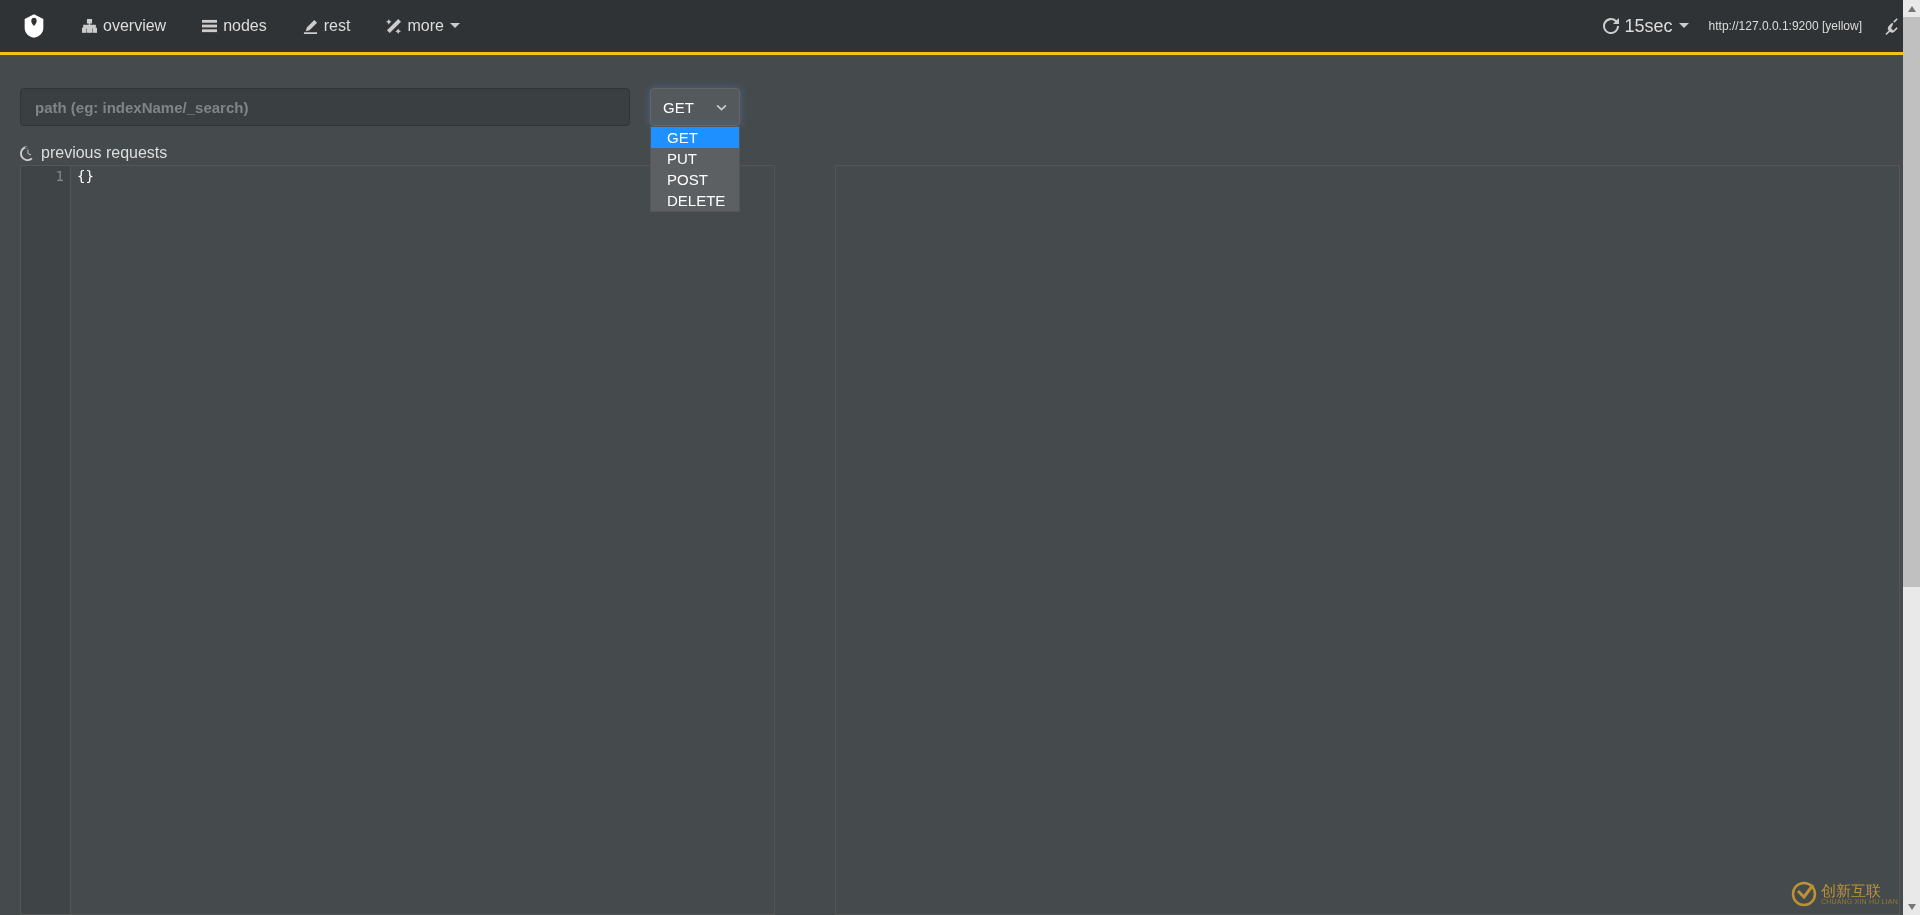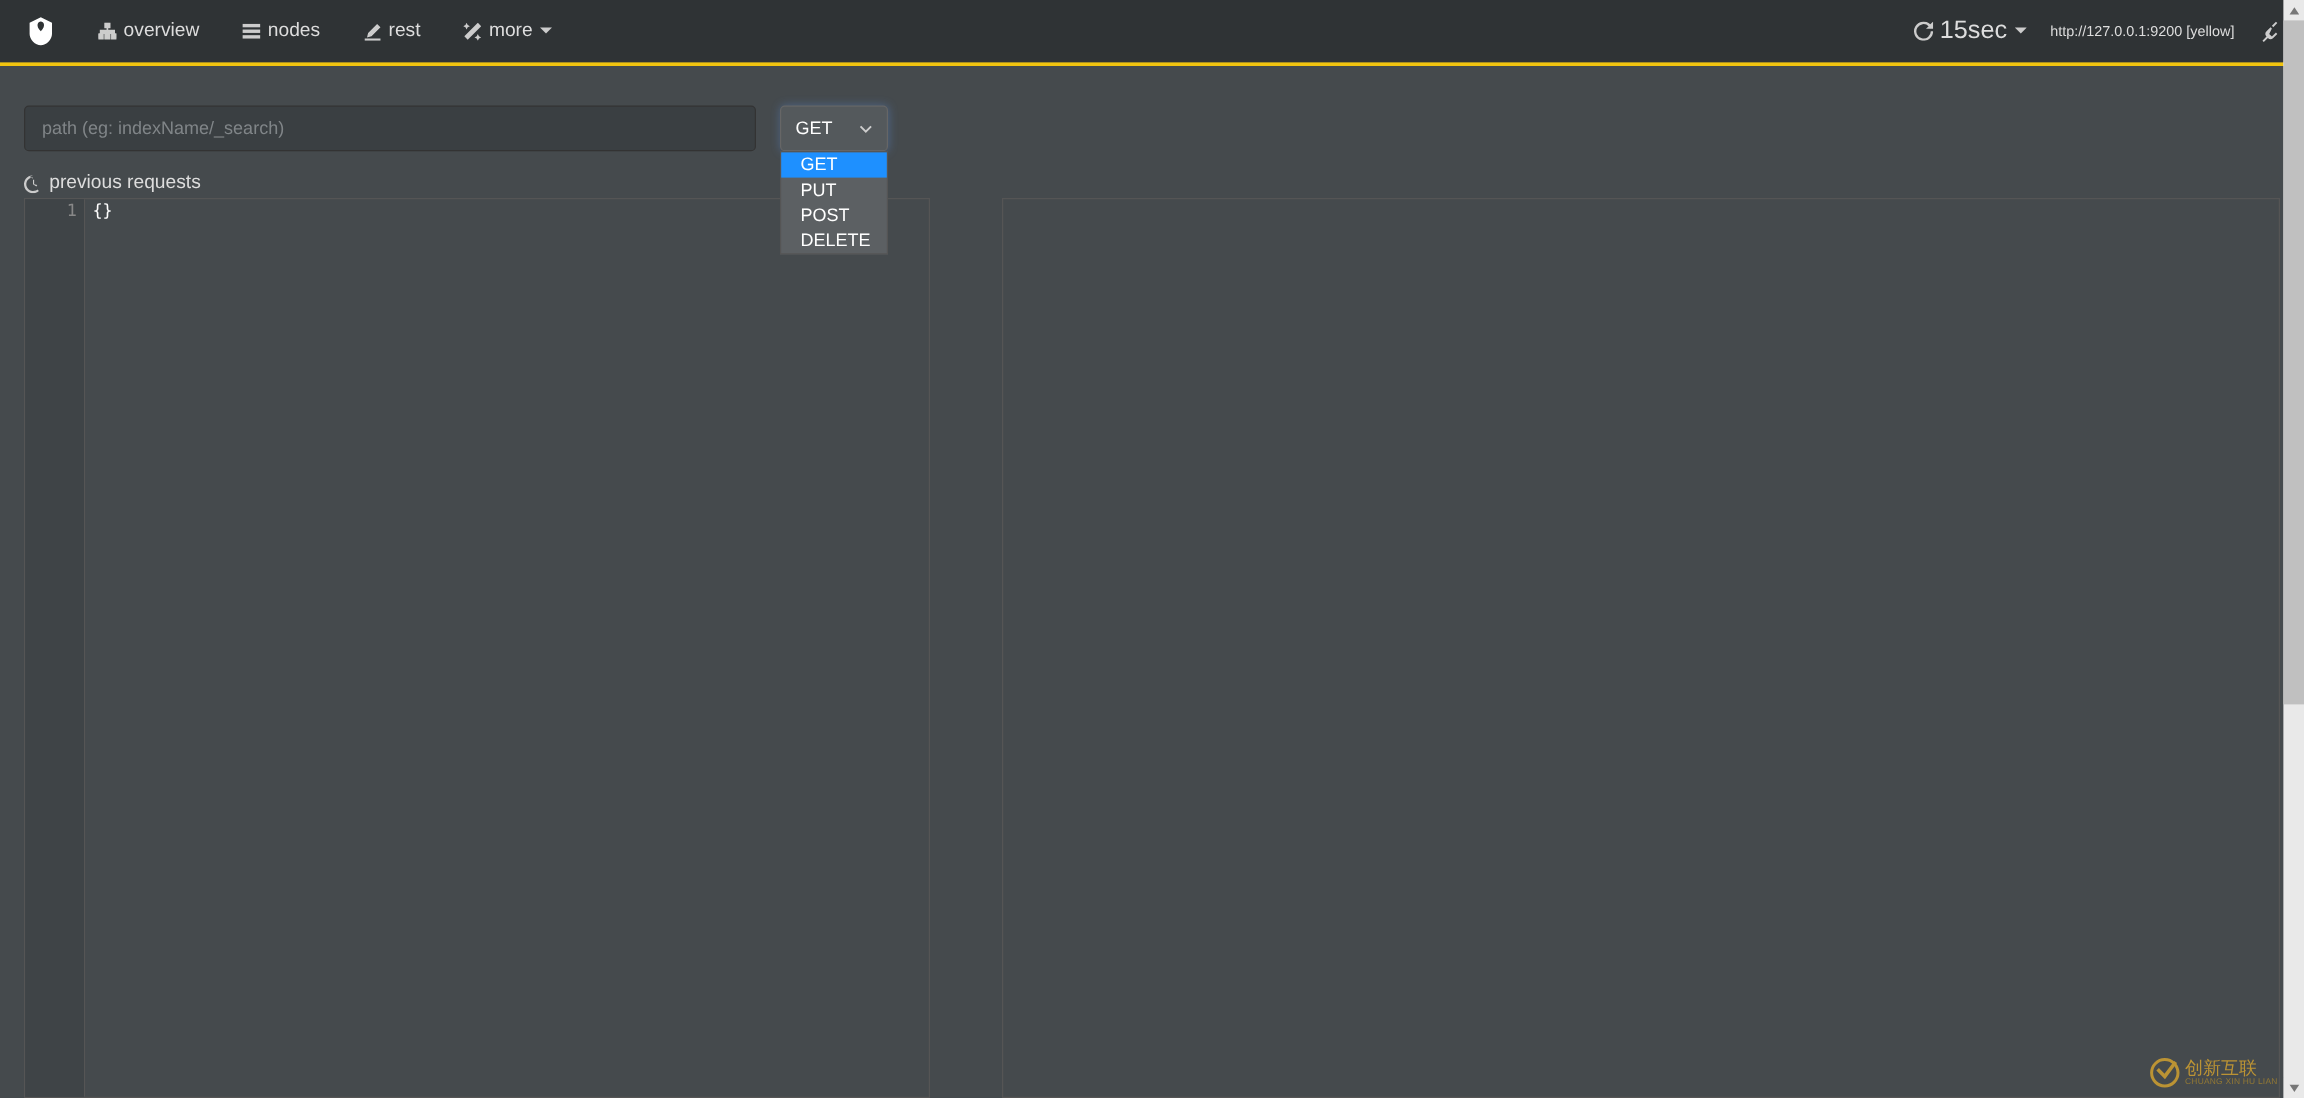--- a/index.html
+++ b/index.html
@@ -44,21 +44,21 @@
       display: flex;
       align-items: center;
       gap: 20px;
     }
     .refresh-item {
       display: flex;
       align-items: center;
       gap: 6px;
       color: #ddd;
       cursor: pointer;
-      font-size: 21px;
+      font-size: 18px;
     }
     .host-label {
       color: #ddd;
       font-size: 12px;
     }
     .plug-icon-btn {
       color: #ddd;
       cursor: pointer;
     }
     .yellow-bar {
@@ -81,20 +81,21 @@
     .path-input {
       width: 610px;
       height: 38px;
       background: #3a3f42;
       border: 1px solid #333;
       border-radius: 4px;
       padding: 0 14px;
       color: #fff;
       font-size: 15px;
       outline: none;
+      font-weight: bold;
     }
     .path-input::placeholder {
       color: #808588;
     }
     .method-select-container {
       position: relative;
       margin-left: 0;
     }
     .method-select {
       width: 90px;

